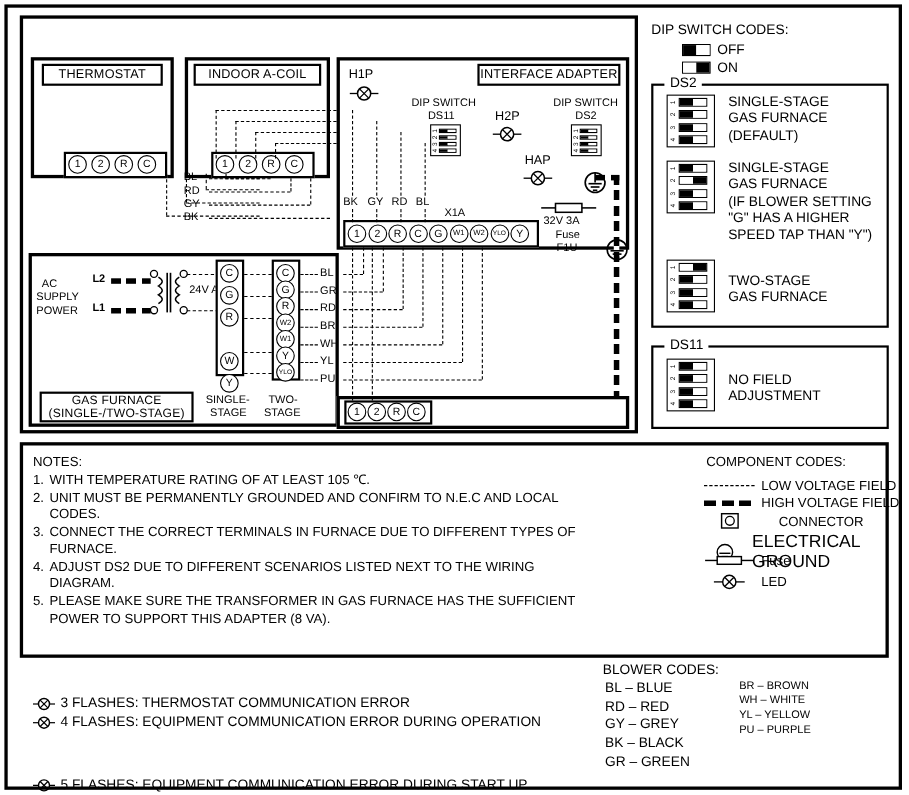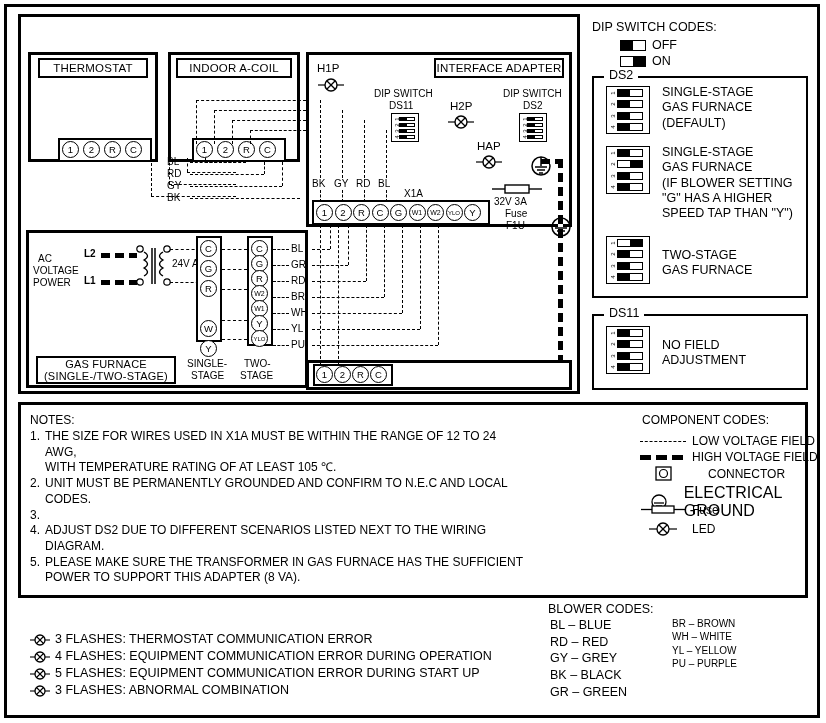--- a/index.html
+++ b/index.html
@@ -243,21 +243,21 @@
   <div class="dash-v" style="left:364px;top:190px;height:12px;"></div>
   <div class="dash-v" style="left:386px;top:190px;height:12px;"></div>
 
   <div class="box" style="left:26px;top:230px;width:282px;height:158px;"></div>
   <div class="label-box" style="left:36px;top:356px;width:140px;height:28px;flex-direction:column;line-height:1.1;font-size:11px;">
     <span>GAS FURNACE</span>
     <span>(SINGLE-/TWO-STAGE)</span>
   </div>
 
   <div class="txt sm" style="left:38px;top:253px;">AC</div>
-  <div class="txt sm" style="left:33px;top:265px;">VOLTAGE</div>
+  <div class="txt sm" style="left:33px;top:265px;">SUPPLY</div>
   <div class="txt sm" style="left:33px;top:277px;">POWER</div>
 
   <div class="txt sm" style="left:84px;top:248px;font-weight:bold;">L2</div>
   <div class="hv-h" style="left:101px;top:253px;width:36px;"></div>
   <div class="txt sm" style="left:84px;top:275px;font-weight:bold;">L1</div>
   <div class="hv-h" style="left:101px;top:280px;width:36px;"></div>
 
   <svg class="abs" style="left:134px;top:244px;" width="40" height="44">
     <circle cx="6" cy="5" r="3.2" fill="none" stroke="#000" stroke-width="1.2"></circle>
     <circle cx="6" cy="38" r="3.2" fill="none" stroke="#000" stroke-width="1.2"></circle>
@@ -512,31 +512,32 @@
     <div>NO FIELD</div>
     <div>ADJUSTMENT</div>
   </div>
 
   <div class="notes-frame"></div>
   <div class="txt" style="left:30px;top:414px;font-size:12px;">NOTES:</div>
   <div class="abs" style="left:30px;top:429px;width:500px;font-size:12px;line-height:1.31;">
     <div style="display:flex;">
       <span style="width:15px;flex:none;">1.</span>
       <span>
-        <span style="display:block;">THE SIZE FOR WIRES USED IN X1A MUST BE WITHIN THE RANGE OF 12 TO 24 AWG,</span>
         <span style="display:block;">WITH TEMPERATURE RATING OF AT LEAST 105 ℃.</span>
       </span>
     </div>
     <div style="display:flex;">
       <span style="width:15px;flex:none;">2.</span>
       <span style="display:block;">UNIT MUST BE PERMANENTLY GROUNDED AND CONFIRM TO N.E.C AND LOCAL CODES.</span>
     </div>
     <div style="display:flex;">
       <span style="width:15px;flex:none;">3.</span>
       <span>
+        <span style="display:block;">CONNECT THE CORRECT TERMINALS IN FURNACE DUE TO DIFFERENT TYPES OF</span>
+        <span style="display:block;">FURNACE.</span>
       </span>
     </div>
     <div style="display:flex;">
       <span style="width:15px;flex:none;">4.</span>
       <span style="display:block;">ADJUST DS2 DUE TO DIFFERENT SCENARIOS LISTED NEXT TO THE WIRING DIAGRAM.</span>
     </div>
     <div style="display:flex;">
       <span style="width:15px;flex:none;">5.</span>
       <span>
         <span style="display:block;">PLEASE MAKE SURE THE TRANSFORMER IN GAS FURNACE HAS THE SUFFICIENT</span>
@@ -616,42 +617,42 @@
           <svg width="20" height="14">
             <circle cx="10" cy="7" r="5" fill="none" stroke="#000" stroke-width="1.3"></circle>
             <line x1="6.5" y1="3.5" x2="13.5" y2="10.5" stroke="#000" stroke-width="1.1"></line>
             <line x1="13.5" y1="3.5" x2="6.5" y2="10.5" stroke="#000" stroke-width="1.1"></line>
             <line x1="0" y1="7" x2="5" y2="7" stroke="#000" stroke-width="1.1"></line>
             <line x1="15" y1="7" x2="20" y2="7" stroke="#000" stroke-width="1.1"></line>
           </svg>
         </span>
       <span>4 FLASHES: EQUIPMENT COMMUNICATION ERROR DURING OPERATION</span>
     </div>
+    <div style="display:flex;align-items:center;gap:5px;height:17px;margin-top:40px;">
+      <span>
+          <svg width="20" height="14">
+            <circle cx="10" cy="7" r="5" fill="none" stroke="#000" stroke-width="1.3"></circle>
+            <line x1="6.5" y1="3.5" x2="13.5" y2="10.5" stroke="#000" stroke-width="1.1"></line>
+            <line x1="13.5" y1="3.5" x2="6.5" y2="10.5" stroke="#000" stroke-width="1.1"></line>
+            <line x1="0" y1="7" x2="5" y2="7" stroke="#000" stroke-width="1.1"></line>
+            <line x1="15" y1="7" x2="20" y2="7" stroke="#000" stroke-width="1.1"></line>
+          </svg>
+        </span>
+      <span>5 FLASHES: EQUIPMENT COMMUNICATION ERROR DURING START UP</span>
+    </div>
     <div style="display:flex;align-items:center;gap:5px;height:17px;">
       <span>
           <svg width="20" height="14">
             <circle cx="10" cy="7" r="5" fill="none" stroke="#000" stroke-width="1.3"></circle>
             <line x1="6.5" y1="3.5" x2="13.5" y2="10.5" stroke="#000" stroke-width="1.1"></line>
             <line x1="13.5" y1="3.5" x2="6.5" y2="10.5" stroke="#000" stroke-width="1.1"></line>
             <line x1="0" y1="7" x2="5" y2="7" stroke="#000" stroke-width="1.1"></line>
             <line x1="15" y1="7" x2="20" y2="7" stroke="#000" stroke-width="1.1"></line>
           </svg>
         </span>
-      <span>5 FLASHES: EQUIPMENT COMMUNICATION ERROR DURING START UP</span>
-    </div>
-    <div style="display:flex;align-items:center;gap:5px;height:17px;">
-      <span>
-          <svg width="20" height="14">
-            <circle cx="10" cy="7" r="5" fill="none" stroke="#000" stroke-width="1.3"></circle>
-            <line x1="6.5" y1="3.5" x2="13.5" y2="10.5" stroke="#000" stroke-width="1.1"></line>
-            <line x1="13.5" y1="3.5" x2="6.5" y2="10.5" stroke="#000" stroke-width="1.1"></line>
-            <line x1="0" y1="7" x2="5" y2="7" stroke="#000" stroke-width="1.1"></line>
-            <line x1="15" y1="7" x2="20" y2="7" stroke="#000" stroke-width="1.1"></line>
-          </svg>
-        </span>
       <span>3 FLASHES: ABNORMAL COMBINATION</span>
     </div>
   </div>
 
   <div class="txt" style="left:548px;top:602px;font-size:12.5px;">BLOWER CODES:</div>
   <div class="abs" style="left:550px;top:617px;font-size:12.5px;line-height:1.33;">
     <div>BL – BLUE</div>
     <div>RD – RED</div>
     <div>GY – GREY</div>
     <div>BK – BLACK</div>

